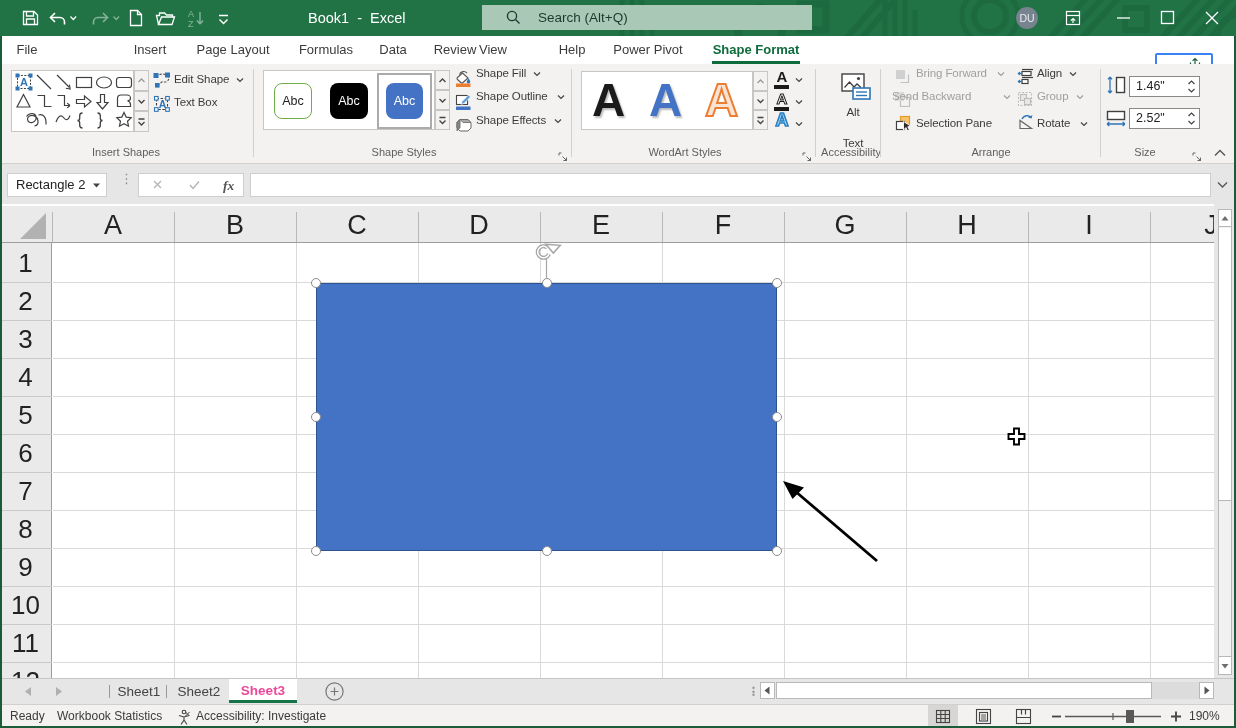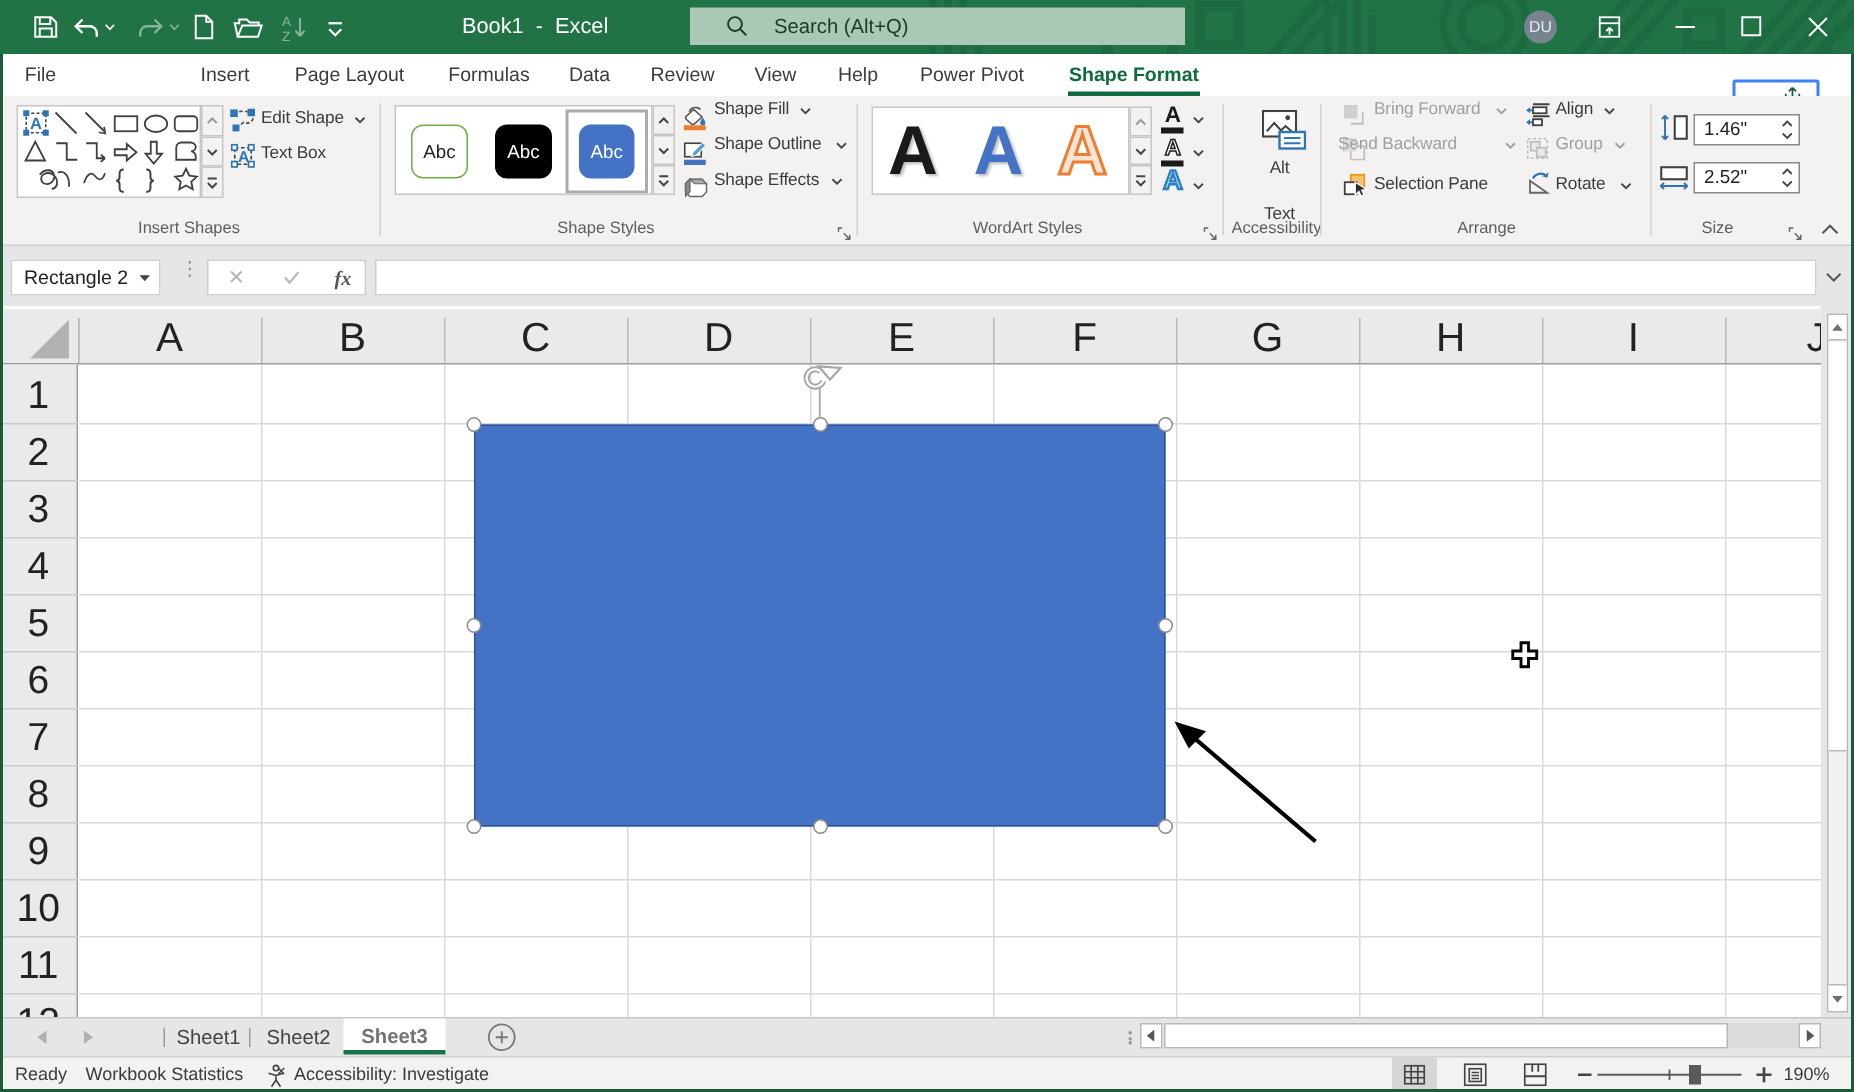--- a/index.html
+++ b/index.html
@@ -3,21 +3,21 @@
 <meta charset="utf-8">
 <style>
   * { margin:0; padding:0; box-sizing:border-box; }
   html,body { width:1236px; height:728px; overflow:hidden; }
   body { font-family:"Liberation Sans", sans-serif; position:relative; background:#fff; }
   .abs { position:absolute; }
 
   
   #titlebar { left:0; top:0; width:1236px; height:36px; background:#217346; overflow:hidden; }
   #book-title { position:absolute; left:308px; top:0; height:36px; line-height:36px; color:#fff; font-size:14.5px; }
-  #searchbox { position:absolute; left:460px; top:5px; width:330px; height:25px; background:#a9c9b6; display:flex; align-items:center; }
+  #searchbox { position:absolute; left:482px; top:5px; width:330px; height:25px; background:#a9c9b6; display:flex; align-items:center; }
   #searchbox .stext { color:#1b3a29; font-size:13.5px; margin-left:17px; }
   #username { position:absolute; left:830px; width:175px; top:0; height:36px; line-height:36px; color:#fff; font-size:13px; text-align:right; }
   #avatar { position:absolute; left:1016px; top:7px; width:22px; height:22px; border-radius:50%; background:#77838f; color:#e8ecef; font-size:10.5px; text-align:center; line-height:22px; }
 
   
   #tabrow { left:0; top:36px; width:1236px; height:28px; background:#fff; }
   .rtab { position:absolute; top:0; height:28px; line-height:28px; font-size:13px; color:#3b3b3b; text-align:center; }
   #tab-active { color:#0e6b3c; font-weight:700; }
   #tab-underline { position:absolute; background:#0e6b3c; height:3px; }
   #sharebtn { position:absolute; left:1155px; top:17px; width:58px; height:19px; border:2px solid #3b82f6; border-radius:2px; background:#fff; color:#185c37; font-size:12.5px; line-height:17px; text-align:center;padding-left:26px; }
@@ -171,21 +171,21 @@
   </svg>
 </div>
 <div id="tabrow" class="abs">
   <div class="rtab" style="left:10px;width:34px;">File</div>
   <div class="rtab" style="left:62px;width:50px;margin-top:20px;">Home</div>
   <div class="rtab" style="left:128px;width:44px;">Insert</div>
   <div class="rtab" style="left:188px;width:90px;">Page Layout</div>
   <div class="rtab" style="left:292px;width:68px;">Formulas</div>
   <div class="rtab" style="left:372px;width:42px;">Data</div>
   <div class="rtab" style="left:428px;width:54px;">Review</div>
-  <div class="rtab" style="left:496px;width:42px;">View</div>
+  <div class="rtab" style="left:472px;width:42px;">View</div>
   <div class="rtab" style="left:552px;width:40px;">Help</div>
   <div class="rtab" style="left:604px;width:88px;">Power Pivot</div>
   <div class="rtab" id="tab-active" style="left:706px;width:100px;">Shape Format</div>
   <div id="tab-underline" style="left:712px;top:25px;width:88px;"></div>
   <div id="sharebtn">
     <svg width="13" height="12" style="vertical-align:-2px;margin-right:3px">
         <g stroke="#185c37" fill="none" stroke-width="1.2">
           <path d="M1.5 5.5 v5 h9 v-5"></path>
           <path d="M6 7 v-5.5 m0 0 l-2.4 2.4 m2.4-2.4 l2.4 2.4"></path>
         </g>
@@ -582,21 +582,21 @@
 </div>
 <div id="tabsbar" class="abs">
   <svg width="100" height="26" style="position:absolute;left:0;top:0">
     <path d="M31 8 v9 l-6-4.5 z" fill="#b0b0b0"></path>
     <path d="M56 8 v9 l6-4.5 z" fill="#b0b0b0"></path>
   </svg>
   <div class="stabsep" style="left:109px;"></div>
   <div class="stab" style="left:113px;width:52px;">Sheet1</div>
   <div class="stabsep" style="left:166px;"></div>
   <div class="stab" style="left:170px;width:58px;">Sheet2</div>
-  <div class="stab" style="left:229px;width:68px;background:#fff;color:#737373;font-weight:700;border-bottom:3px solid #157347;height:24px;line-height:23px;">Sheet3</div>
+  <div class="stab" style="left:229px;width:68px;background:#fff;color:#ec4899;font-weight:700;border-bottom:3px solid #157347;height:24px;line-height:23px;">Sheet3</div>
   <svg width="24" height="24" style="position:absolute;left:324px;top:2px">
     <circle cx="10.5" cy="10.5" r="8.6" stroke="#767676" fill="none" stroke-width="1.2"></circle>
     <path d="M10.5 6.5 v8 M6.5 10.5 h8" stroke="#767676" stroke-width="1.2"></path>
   </svg>
 
   <div style="position:absolute;left:752px;top:8px;color:#9a9a9a;font-size:8.5px;line-height:3.5px;">•<br>•<br>•</div>
   <div style="position:absolute;left:760px;top:3px;width:15px;height:17px;background:#fff;border:1px solid #b8b8b8;"></div>
   <svg width="15" height="17" style="position:absolute;left:760px;top:3px">
       <path d="M9.5 4.5 v8 l-5-4 z" fill="#555"></path>
     </svg>

